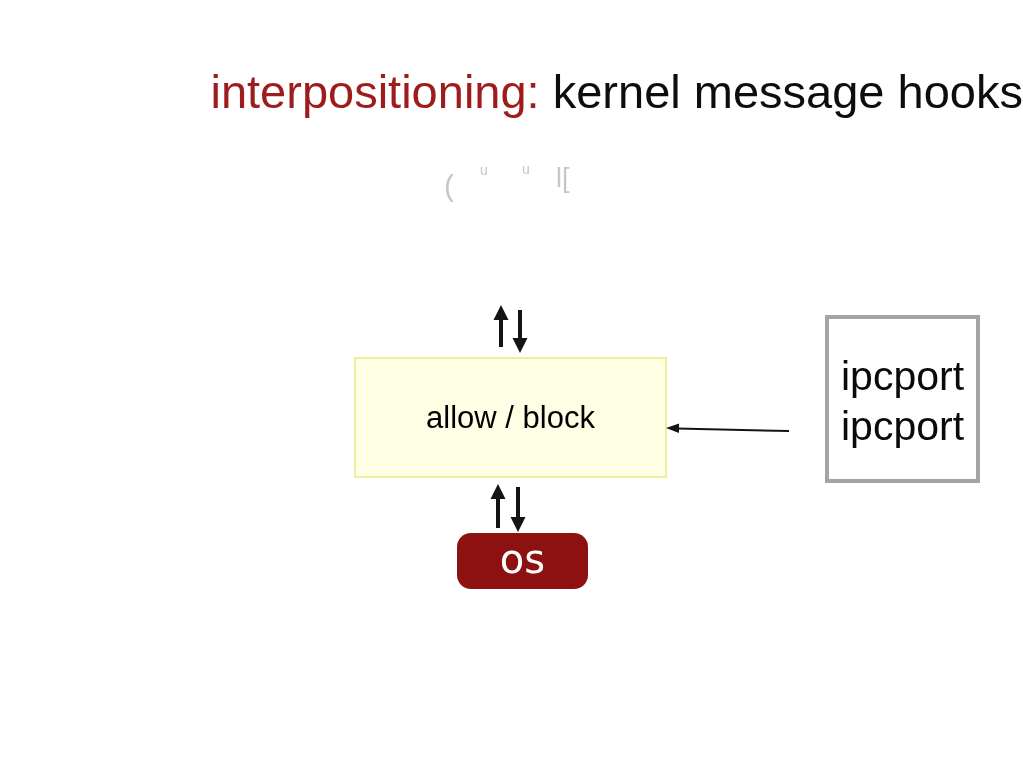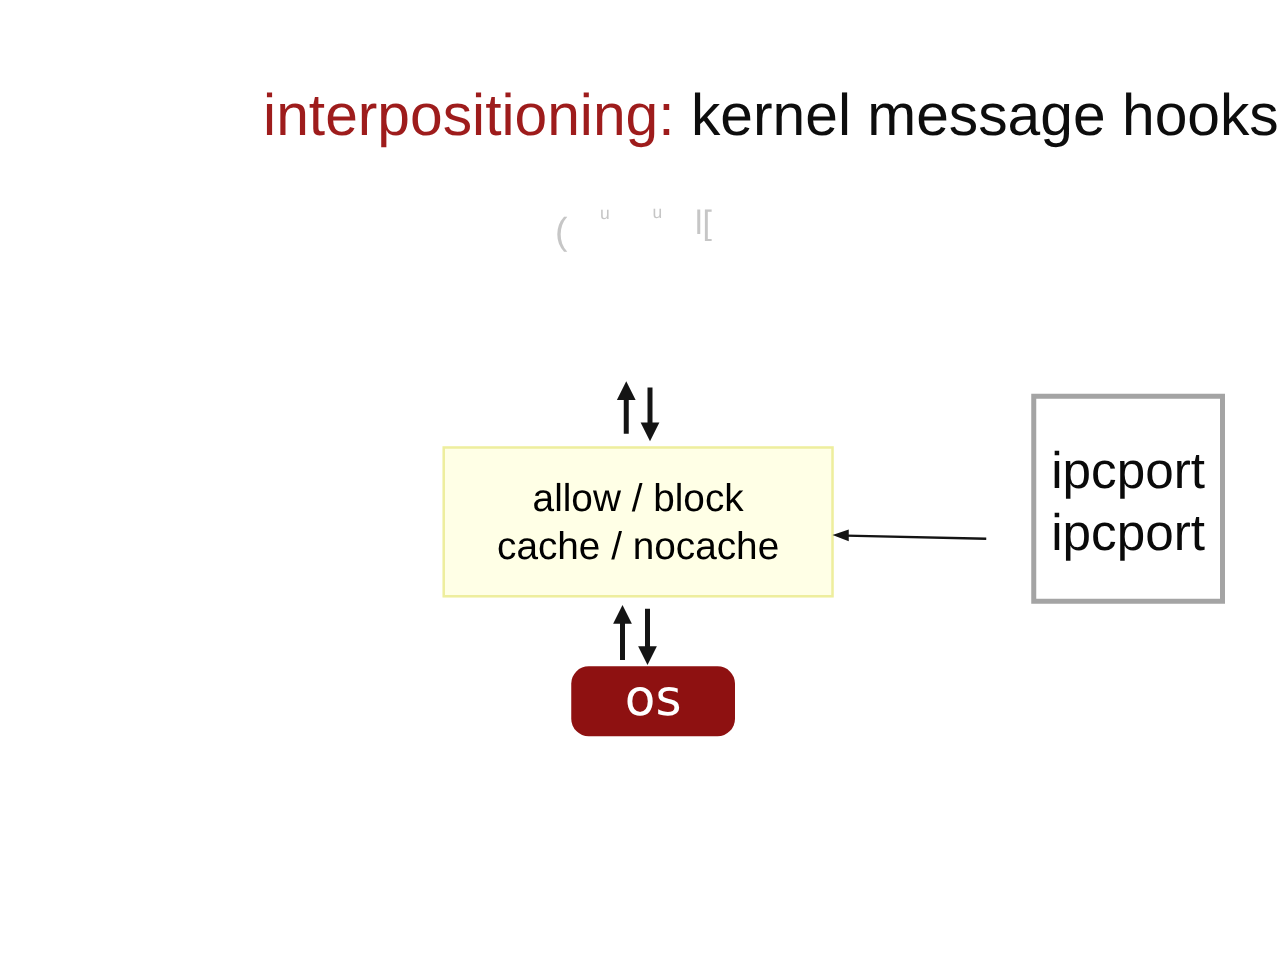--- a/index.html
+++ b/index.html
@@ -68,21 +68,20 @@
   </div>
 
   <span class="ghost g1">(</span>
   <span class="ghost g2">u</span>
   <span class="ghost g3">u</span>
   <span class="ghost g4">l[</span>
 
 
   <div class="policy-box">
     <div class="policy-line">allow / block</div>
-    <div class="policy-line">cache / nocache</div>
   </div>
 
   <div class="ipcport-box">
     <div class="ipcport-line">ipcport</div>
     <div class="ipcport-line">ipcport</div>
   </div>
 
   <div class="os-box">
     <span class="os-label">os</span>
   </div>

